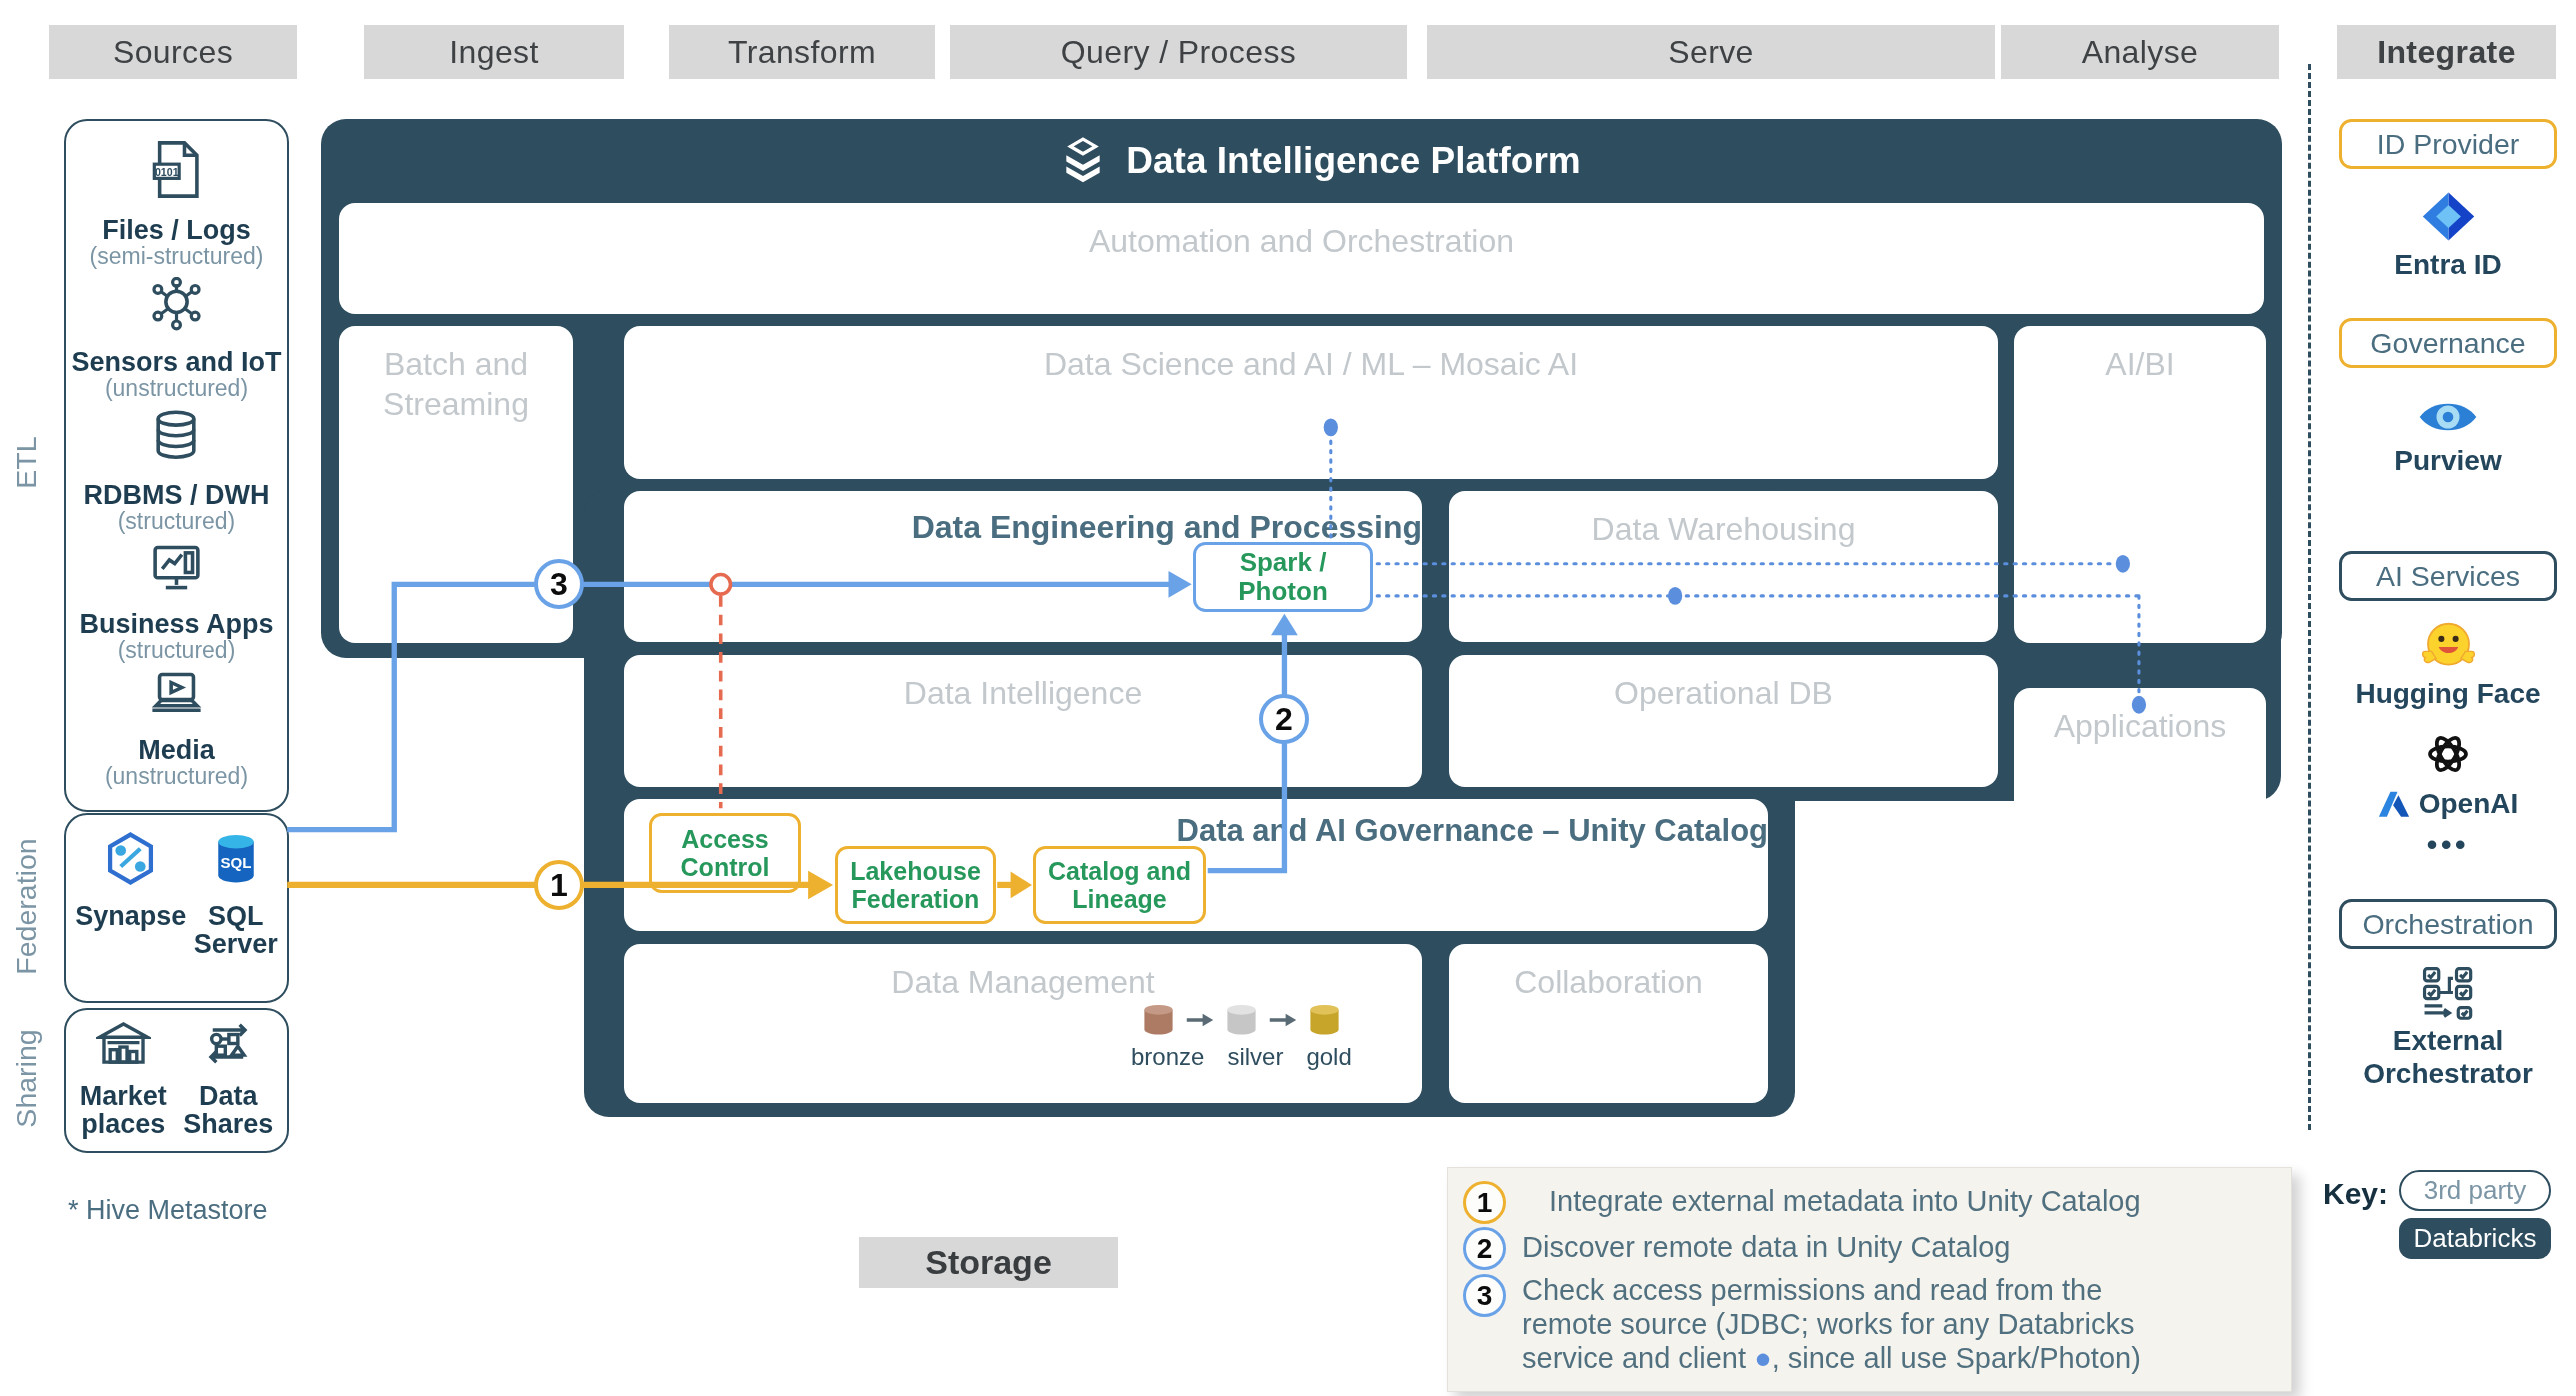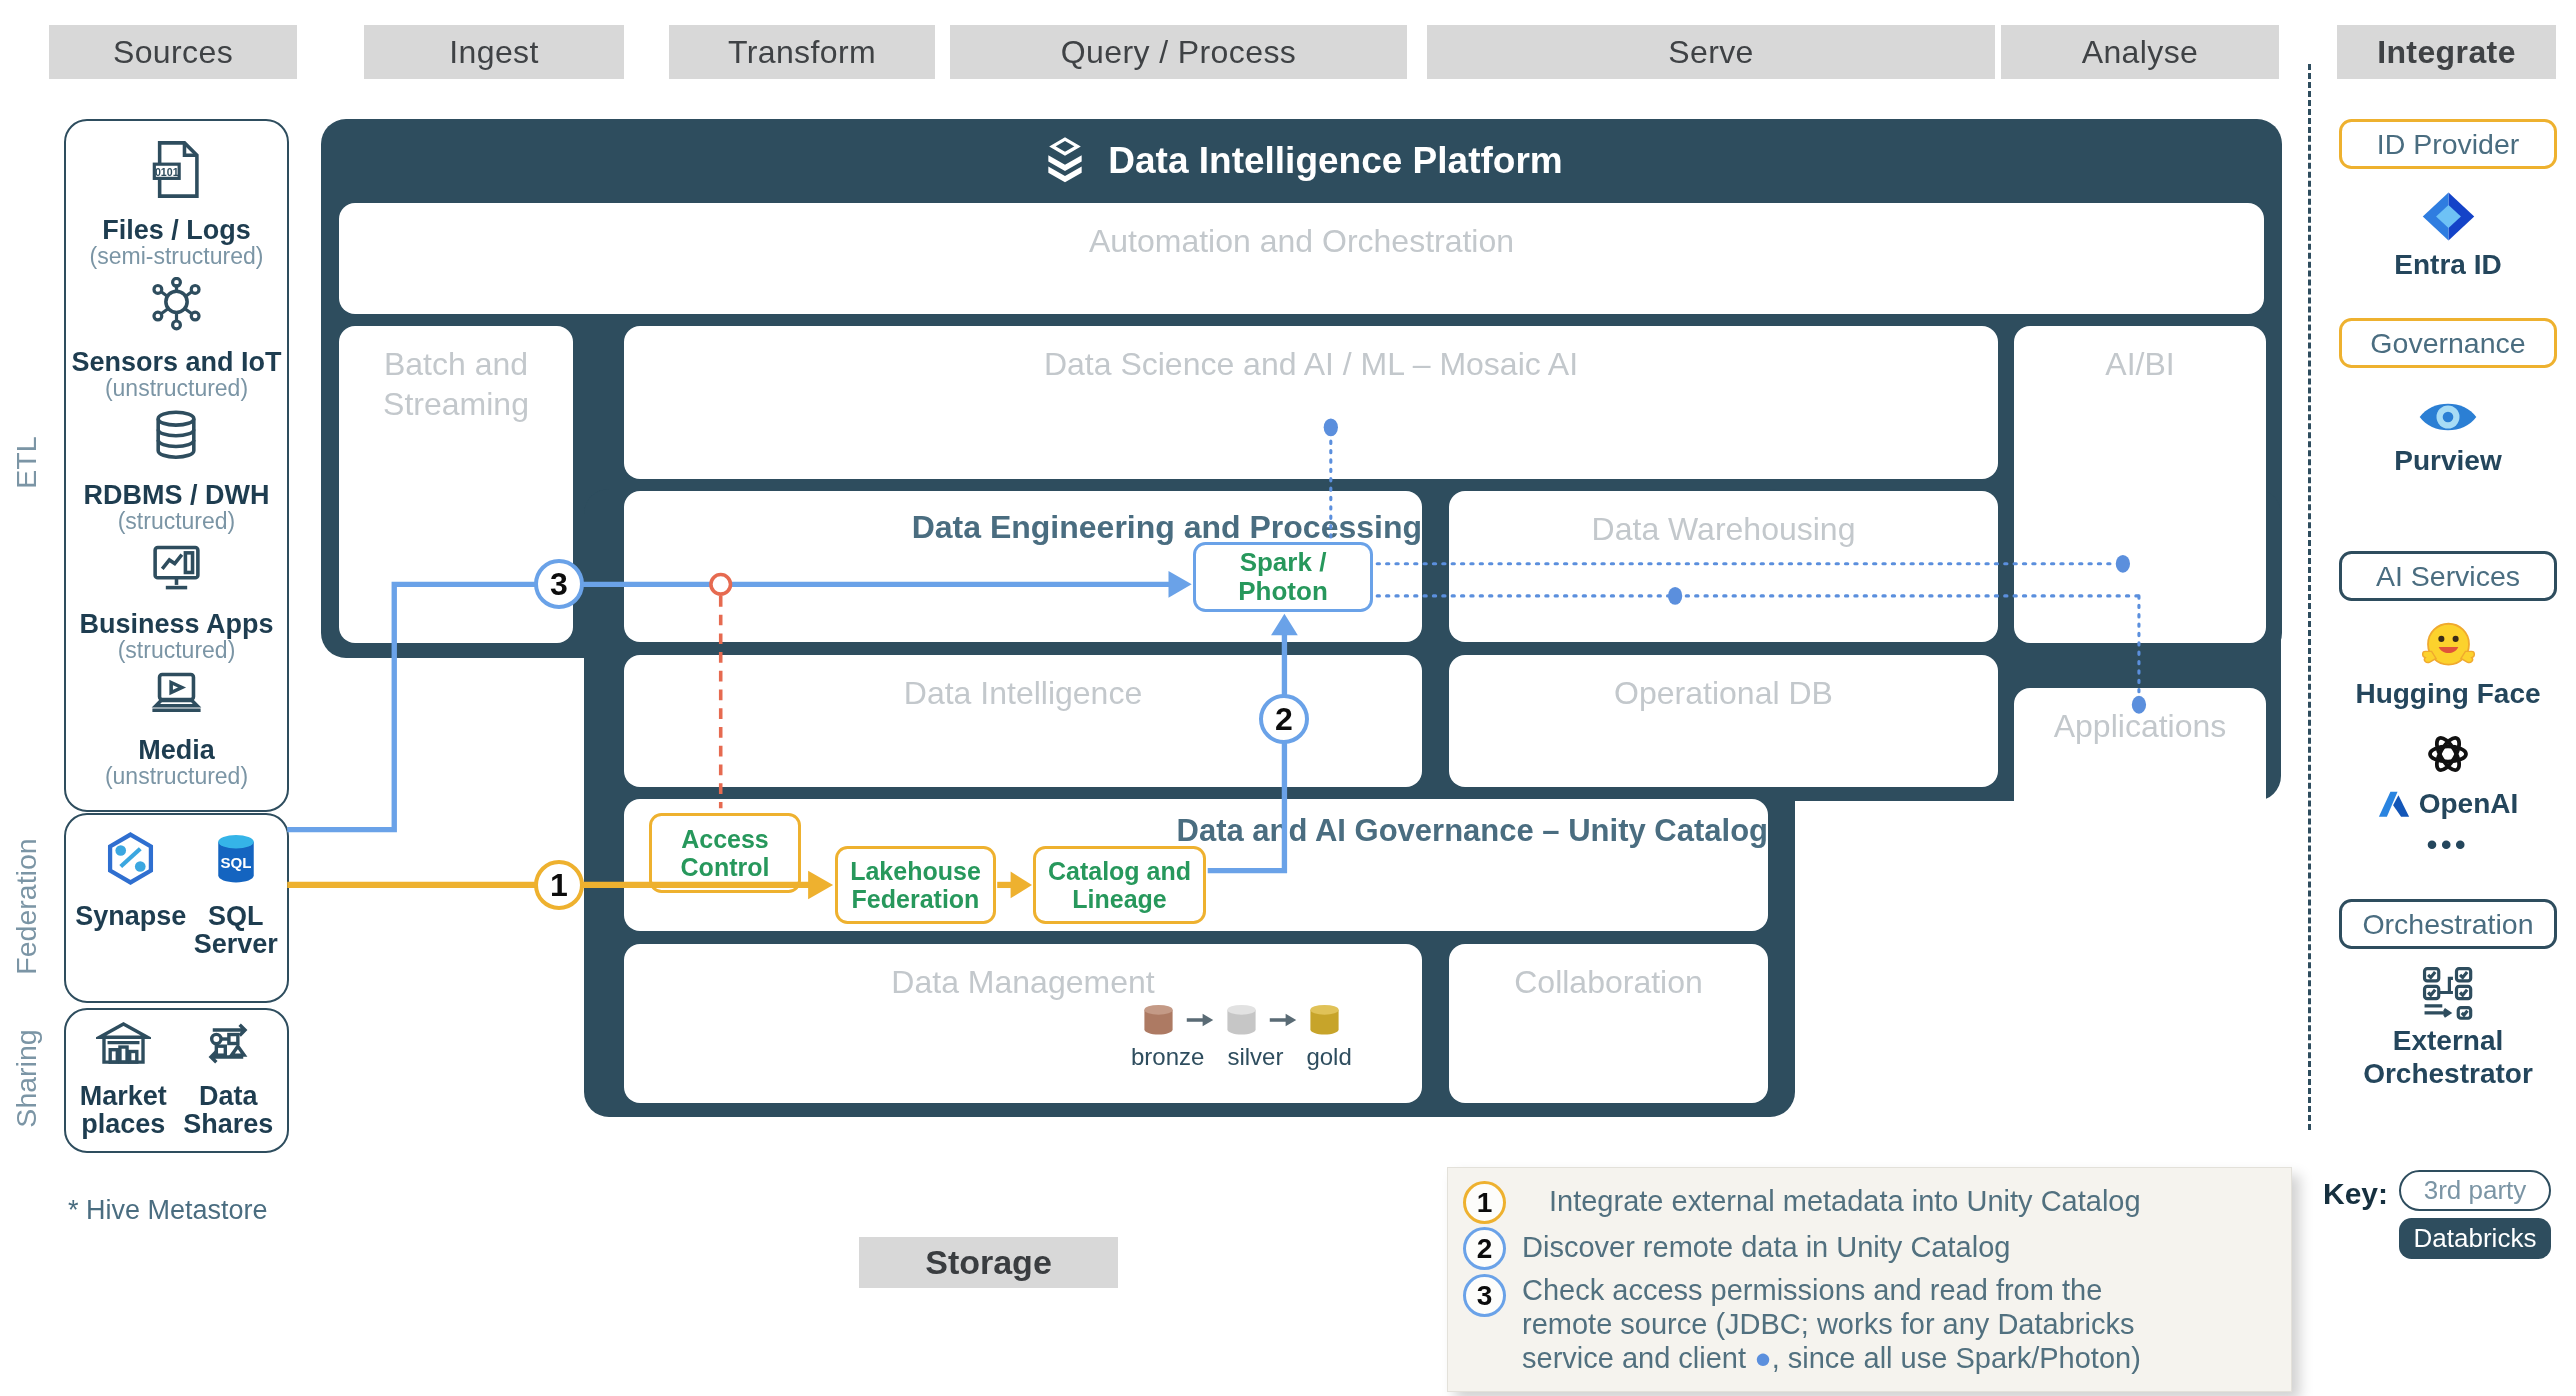--- a/index.html
+++ b/index.html
@@ -221,21 +221,21 @@
       </div>
     </div>
   </div>
 
   <div class="footnote" style="left:68px;top:1195px;">* Hive Metastore</div>
 
   <div class="dark" style="left:321px;top:119px;width:1961px;height:539px;"></div>
   <div class="dark" style="left:584px;top:489px;width:1697px;height:312px;"></div>
   <div class="dark" style="left:584px;top:489px;width:1211px;height:628px;"></div>
 
-  <div class="platform-head" style="left:321px;top:130px;width:1961px;height:62px;">
+  <div class="platform-head" style="left:321px;top:130px;width:1961px;height:62px;padding-left:18px;">
     <svg width="50" height="50" viewBox="0 0 24 24">
       <path d="M12 1.5 L18 5 L12 8.5 L6 5 Z" fill="none" stroke="#ffffff" stroke-width="1.6"></path>
       <path d="M4 9.2 L12 13.8 L20 9.2 L20 12.2 L12 16.8 L4 12.2 Z" fill="#ffffff"></path>
       <path d="M4 14.6 L12 19.2 L20 14.6 L20 17.6 L12 22.2 L4 17.6 Z" fill="#ffffff"></path>
     </svg>
     <span class="platform-title">Data Intelligence Platform</span>
   </div>
 
   <div class="wbox glabel" style="left:339px;top:203px;width:1925px;height:111px;">Automation and Orchestration</div>
   <div class="wbox glabel" style="left:339px;top:326px;width:234px;height:317px;">Batch and

